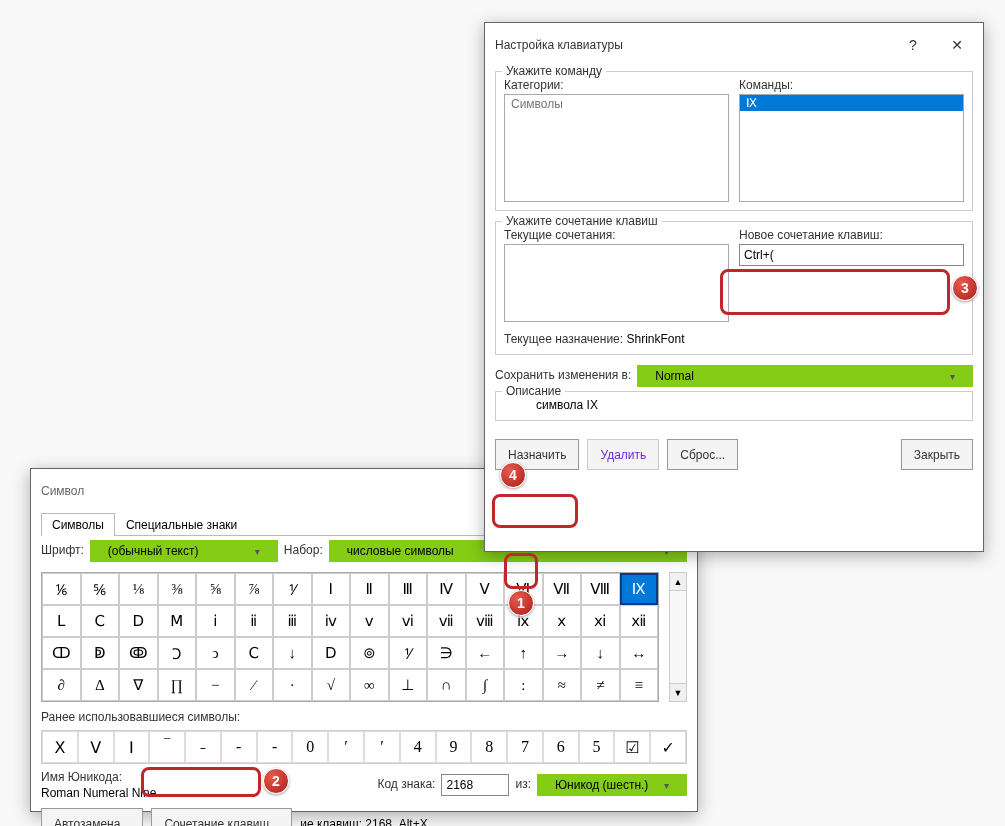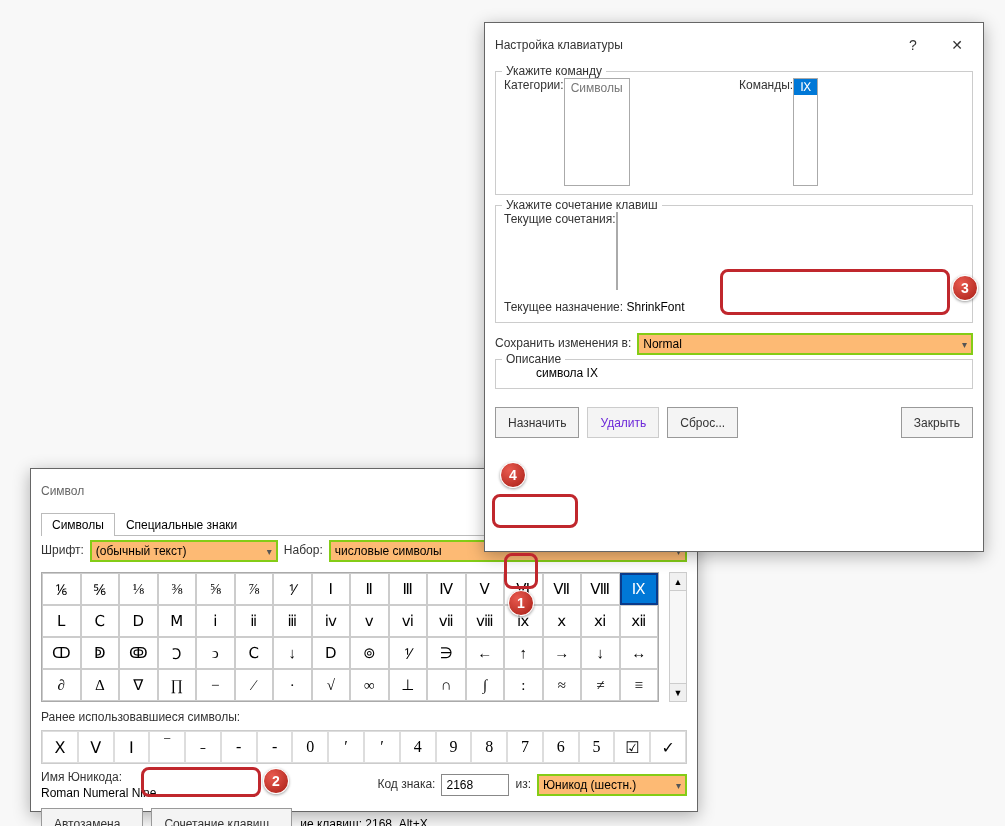--- a/index.html
+++ b/index.html
@@ -5,31 +5,31 @@
 * { box-sizing: border-box; margin: 0; padding: 0; font-family: "Segoe UI", Tahoma, sans-serif; font-size: 12px; }
 body { background: #f8f8f8; width: 1005px; height: 826px; position: relative; }
 .dialog { position: absolute; background: #fff; border: 1px solid #666; box-shadow: 0 4px 16px rgba(0,0,0,.3); }
 .titlebar { display: flex; align-items: center; justify-content: space-between; padding: 8px 4px 8px 10px; }
 .titlebar-title { color: #666; }
 .titlebar-buttons { display: flex; gap: 0; }
 .titlebar-btn { width: 44px; height: 28px; display: flex; align-items: center; justify-content: center; cursor: pointer; font-size: 14px; color: #333; }
 .fieldset { border: 1px solid #ccc; margin: 4px 10px 10px 10px; padding: 6px 8px 8px 8px; position: relative; }
 .fieldset-legend { position: absolute; top: -8px; left: 6px; background: #fff; padding: 0 4px; font-size: 12px; color: #333; }
 .row { display: flex; gap: 10px; }
-.col { flex: 1; display: flex; flex-direction: row; }
+.col { flex: 1; display: flex; flex-direction: column; }
 .lbl { color: #333; margin-bottom: 2px; }
 .listbox { border: 1px solid #aaa; background: #fff; height: 108px; overflow: auto; }
 .listbox.small { height: 78px; }
 .listbox-item { padding: 2px 6px; color: #777; }
 .listbox-item.selected { background: #0078d7; color: #fff; padding: 1px 6px; }
 .textinput { border: 1px solid #888; padding: 2px 4px; height: 22px; font-size: 12px; width: 100%; }
 .highlight-red { border: 3px solid #c0272d; border-radius: 8px; padding: 4px; position: absolute; pointer-events: none; }
 .badge { position: absolute; width: 26px; height: 26px; border-radius: 50%; background: radial-gradient(circle at 35% 30%, #e85a4f, #a81e16); color: #fff; font-weight: bold; display: flex; align-items: center; justify-content: center; border: 1px solid #fff; box-shadow: 0 1px 3px rgba(0,0,0,.4); font-size: 14px; z-index: 20; }
 .kvline { margin: 4px 10px; display: flex; align-items: center; gap: 6px; }
-.select { border: 2px solid #84cc16; height: 22px; padding: 0 4px; display: flex; align-items: center; justify-content: space-between; flex: 1; background: #fdba74; }
+.select { border: 6px solid #84cc16; height: 22px; padding: 0 12px; display: flex; align-items: center; justify-content: space-between; flex: 1; background: #84cc16; }
 .chev { font-size: 10px; color: #555; }
 .btn { border: 1px solid #999; background: #f4f4f4; padding: 3px 12px; height: 31px; cursor: pointer; color: #333; }
 .btn:disabled, .btn.disabled { color: #6d28d9; border-color: #ccc; cursor: default; }
 .btn-row { display: flex; gap: 8px; padding: 8px 10px; align-items: center; }
 .flex-spacer { flex: 1; }
 .tabber { display: flex; border-bottom: 1px solid #bbb; margin: 0 10px; }
 .tab { padding: 4px 10px; border: 1px solid transparent; border-bottom: none; cursor: pointer; margin-bottom: -1px; }
 .tab.active { border-color: #bbb; background: #fff; }
 .symgrid { border: 1px solid #aaa; margin: 6px 10px 4px 10px; display: grid; grid-template-columns: repeat(16, 1fr); }
 .symcell { border: 1px solid #ccc; height: 32px; display: flex; align-items: center; justify-content: center; font-size: 15px; font-family: "Times New Roman", serif; cursor: pointer; background:#fff; }
@@ -210,20 +210,24 @@
       </div>
     </div>
   </div>
   <div class="fieldset">
     <div class="fieldset-legend">Укажите сочетание клавиш</div>
     <div class="row">
       <div class="col">
         <span class="lbl">Текущие сочетания:</span>
         <div class="listbox small"></div>
       </div>
+      <div class="col" style="position:relative;">
+        <span class="lbl">Новое сочетание клавиш:</span>
+        <input class="textinput" value="Ctrl+(" style="">
+      </div>
     </div>
     <div style="margin-top:10px;">
       <span class="lbl">Текущее назначение:</span>
       <span>ShrinkFont</span>
     </div>
   </div>
   <div class="kvline">
     <span class="lbl">Сохранить изменения в:</span>
     <div class="select">
       <span>Normal</span>

